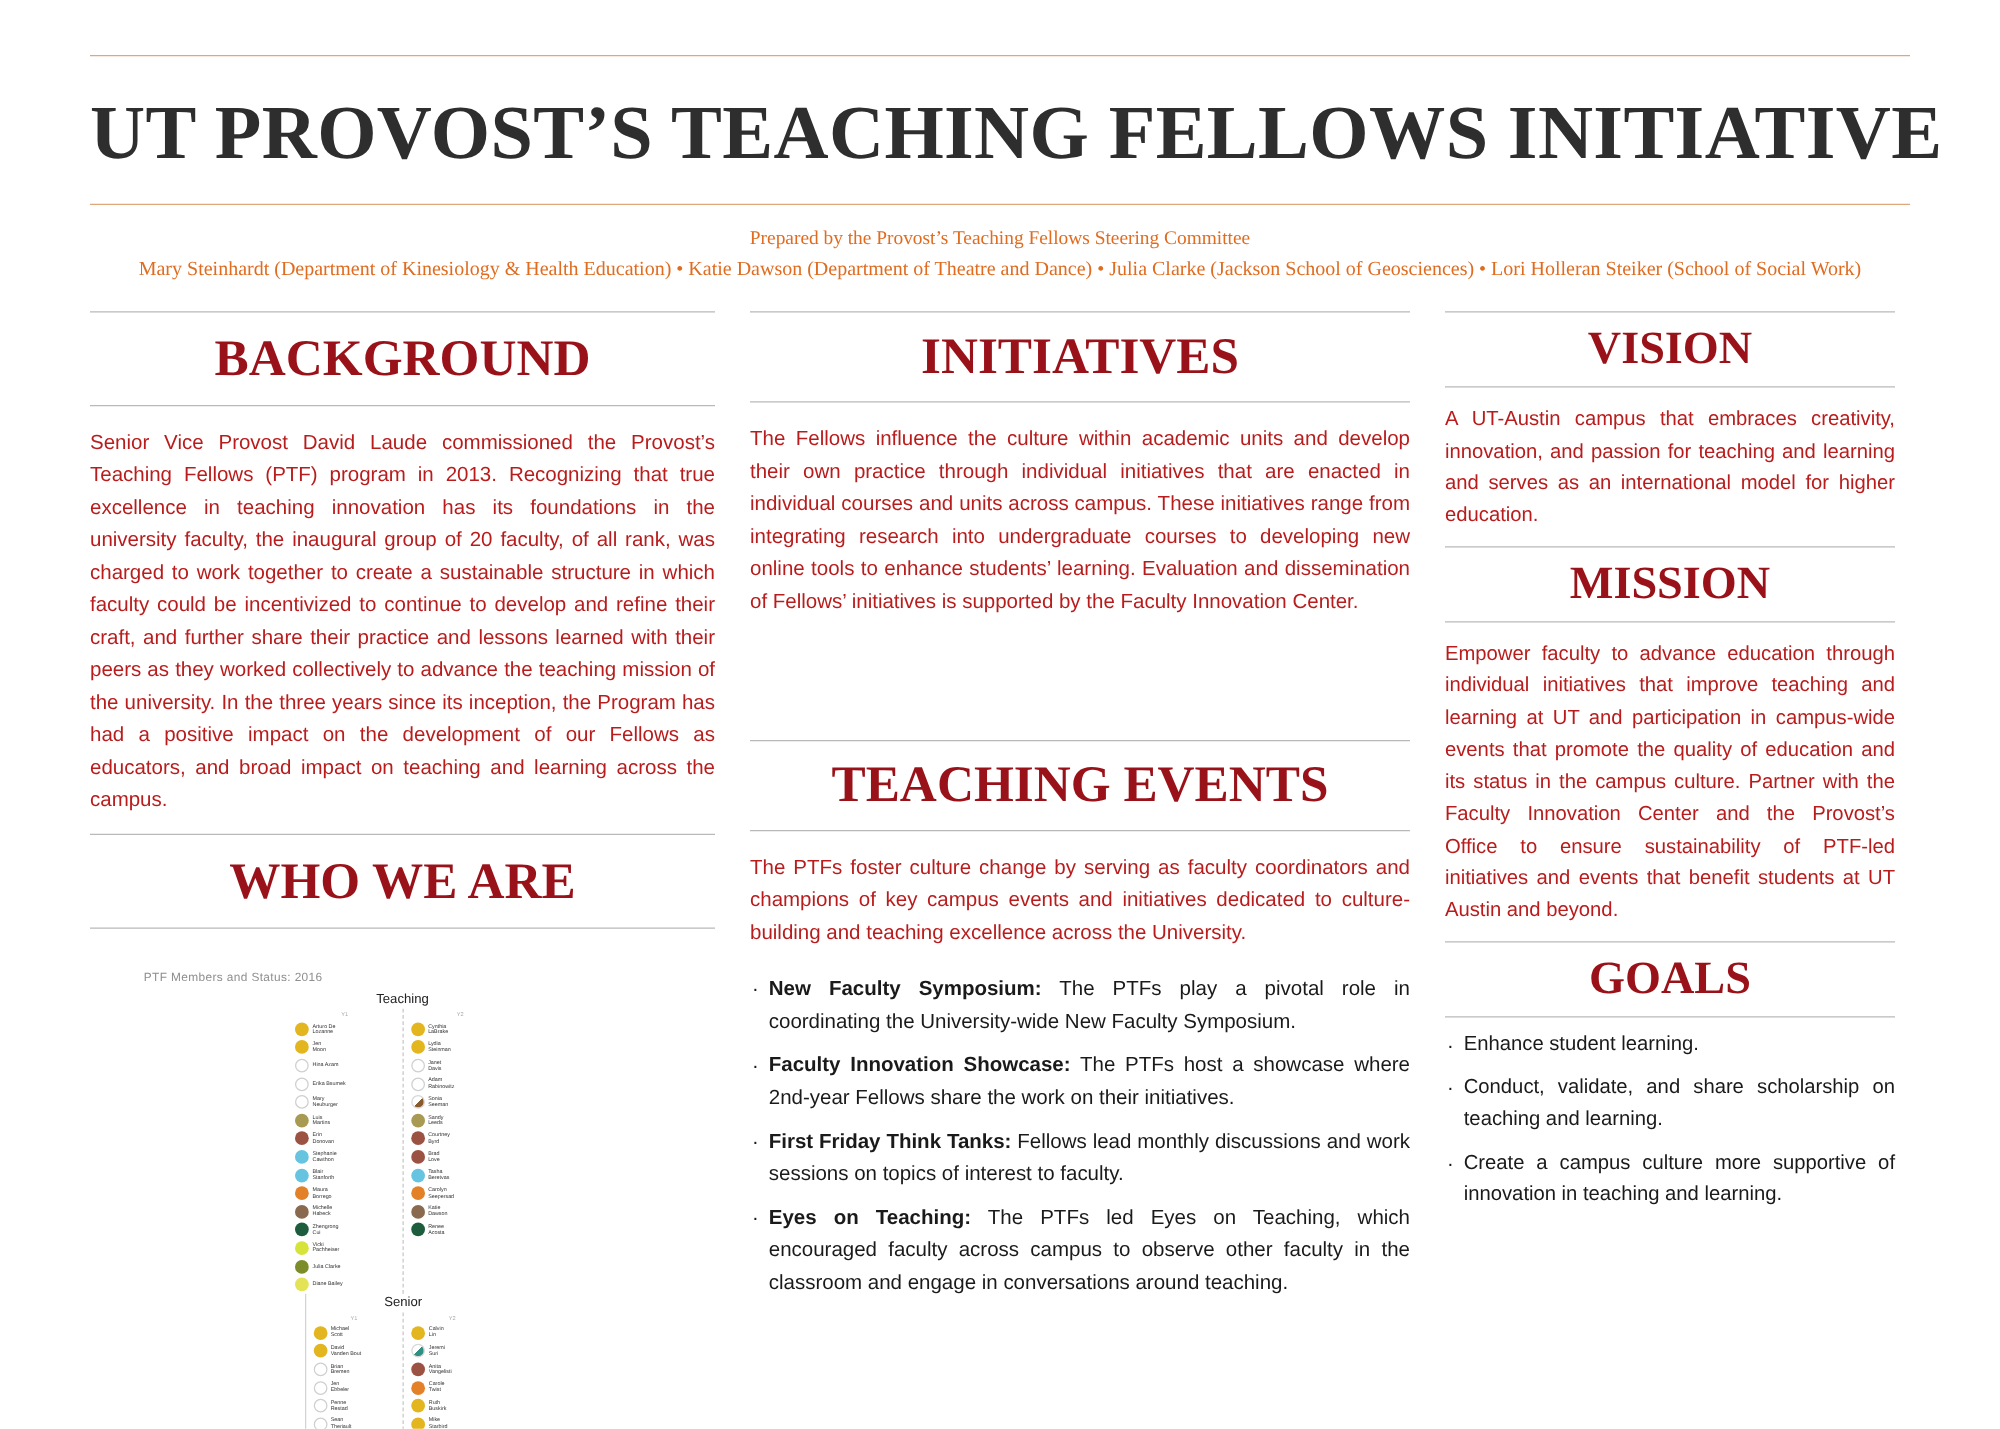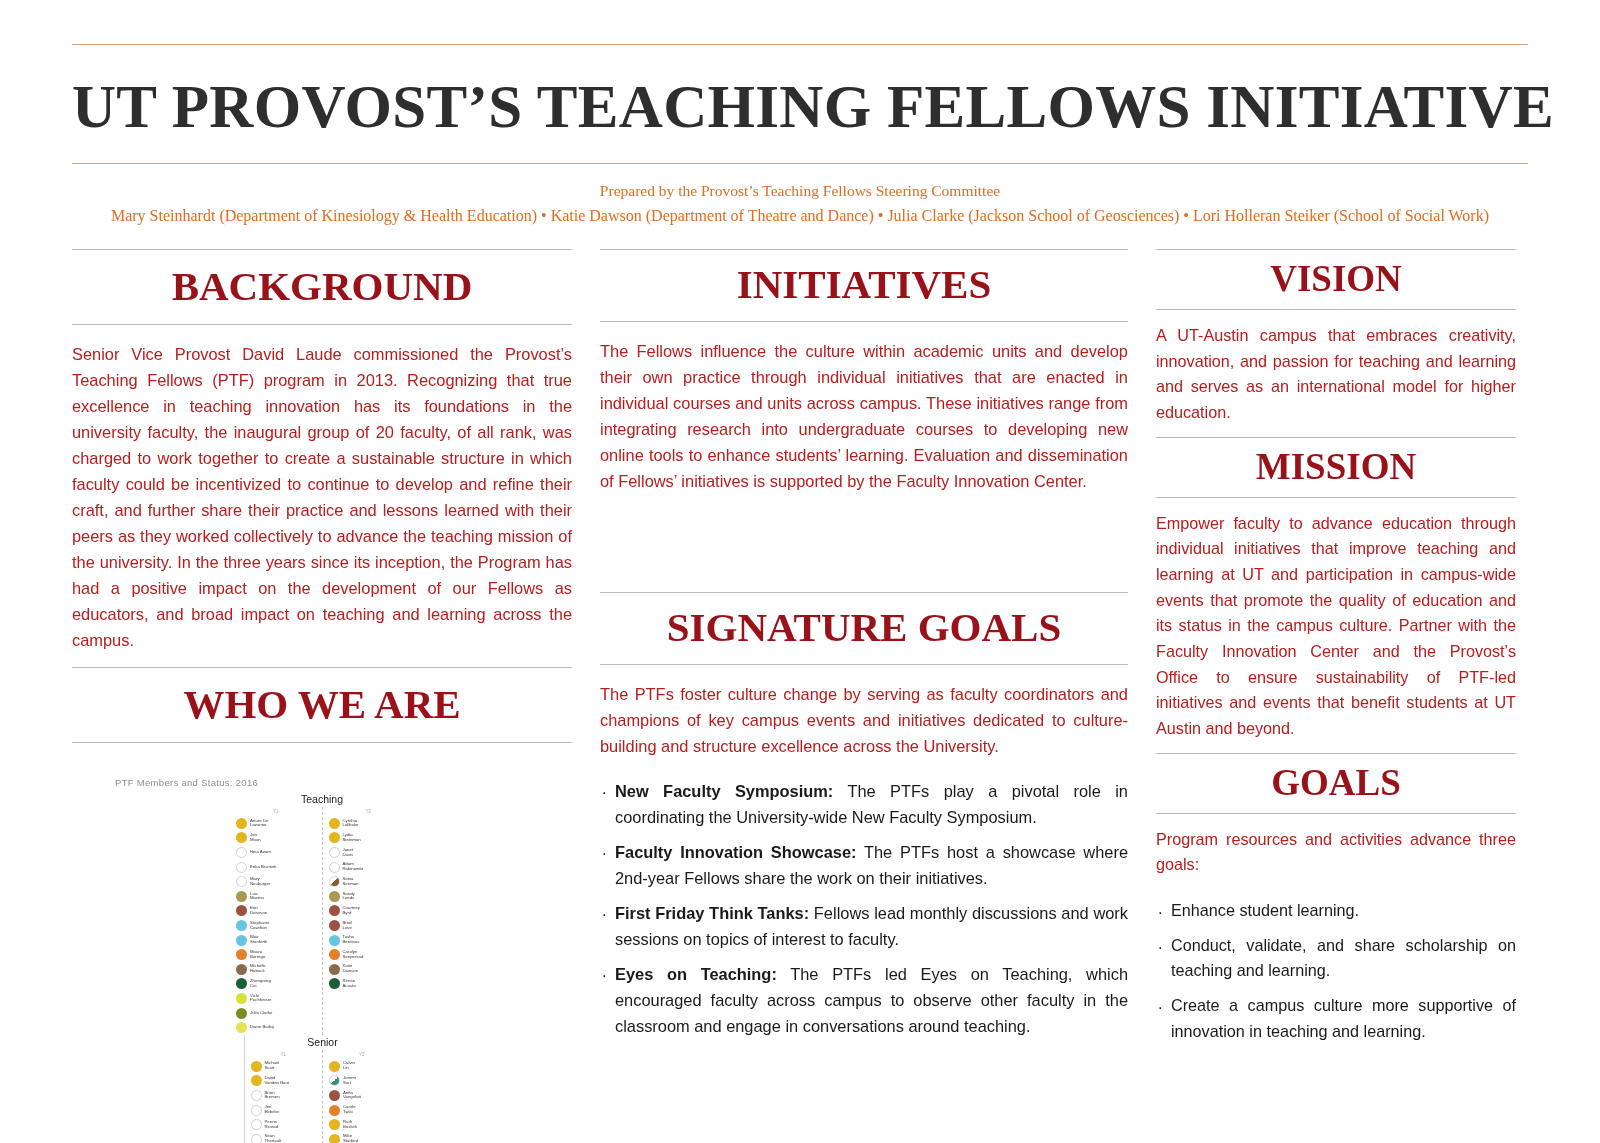--- a/index.html
+++ b/index.html
@@ -574,23 +574,23 @@
         <div class="rule"></div>
         <h2 class="section-title">INITIATIVES</h2>
         <div class="rule"></div>
         <p class="body-text">The Fellows influence the culture within academic units and develop their own practice through individual initiatives that are enacted in individual courses and units across campus. These initiatives range from integrating research into undergraduate courses to developing new online tools to enhance students’ learning. Evaluation and dissemination of Fellows’ initiatives is supported by the Faculty Innovation Center.</p>
       </section>
 
       <div style="height:88px"></div>
 
       <section>
         <div class="rule"></div>
-        <h2 class="section-title">SIGNATURE GOALS</h2>
-        <div class="rule"></div>
-        <p class="body-text">The PTFs foster culture change by serving as faculty coordinators and champions of key campus events and initiatives dedicated to culture-building and structure excellence across the University.</p>
+        <h2 class="section-title">TEACHING EVENTS</h2>
+        <div class="rule"></div>
+        <p class="body-text">The PTFs foster culture change by serving as faculty coordinators and champions of key campus events and initiatives dedicated to culture-building and teaching excellence across the University.</p>
         <ul class="bullet-list" id="events-list">
             <li><b>New Faculty Symposium:</b><span> The PTFs play a pivotal role in coordinating the University-wide New Faculty Symposium.</span></li>
             <li><b>Faculty Innovation Showcase:</b><span> The PTFs host a showcase where 2nd-year Fellows share the work on their initiatives.</span></li>
             <li><b>First Friday Think Tanks:</b><span> Fellows lead monthly discussions and work sessions on topics of interest to faculty.</span></li>
             <li><b>Eyes on Teaching:</b><span> The PTFs led Eyes on Teaching, which encouraged faculty across campus to observe other faculty in the classroom and engage in conversations around teaching.</span></li>
           </ul>
       </section>
 
     </div>
 
@@ -607,21 +607,20 @@
         <div class="rule"></div>
         <h2 class="section-title">MISSION</h2>
         <div class="rule"></div>
         <p class="body-text">Empower faculty to advance education through individual initiatives that improve teaching and learning at UT and participation in campus-wide events that promote the quality of education and its status in the campus culture. Partner with the Faculty Innovation Center and the Provost’s Office to ensure sustainability of PTF-led initiatives and events that benefit students at UT Austin and beyond.</p>
       </section>
 
       <section>
         <div class="rule"></div>
         <h2 class="section-title">GOALS</h2>
         <div class="rule"></div>
-        <p class="body-text">Program resources and activities advance three goals:</p>
         <ul class="bullet-list" id="goals-list">
             <li>Enhance student learning.</li>
             <li>Conduct, validate, and share scholarship on teaching and learning.</li>
             <li>Create a campus culture more supportive of innovation in teaching and learning.</li>
           </ul>
       </section>
 
     </div>
 
   </div>

